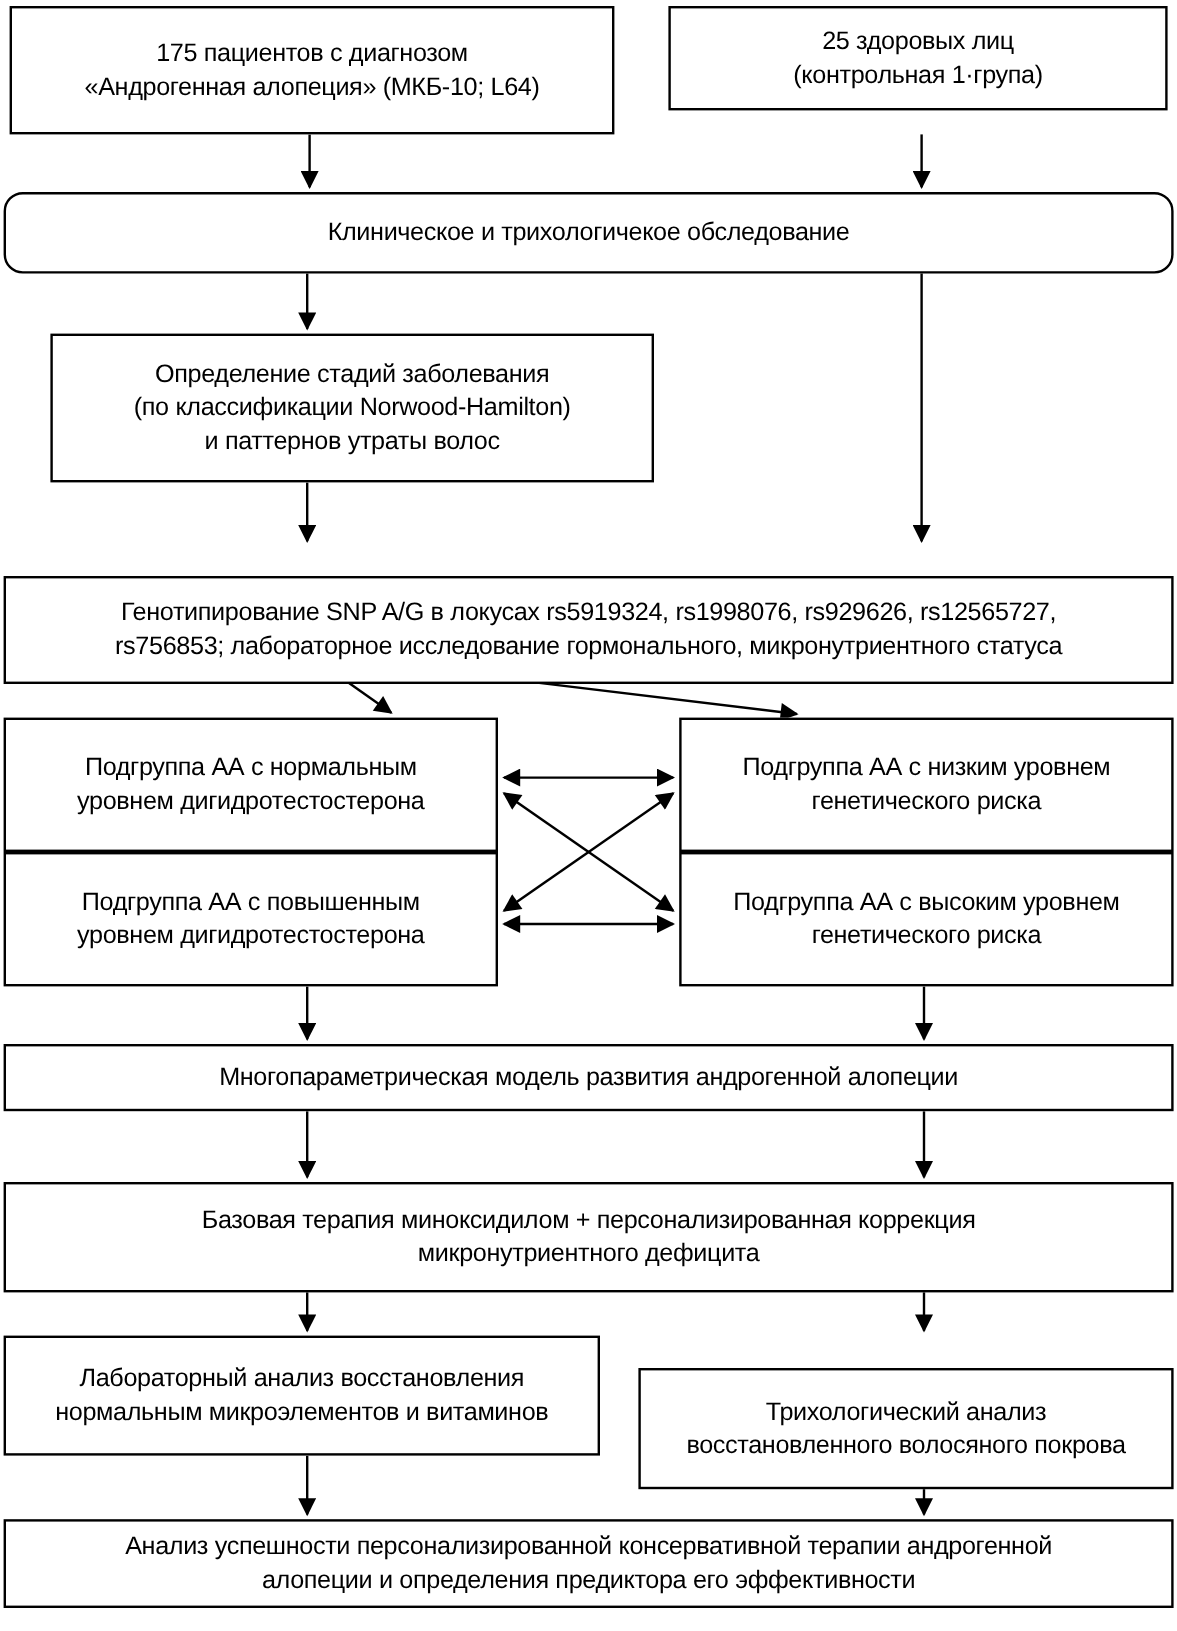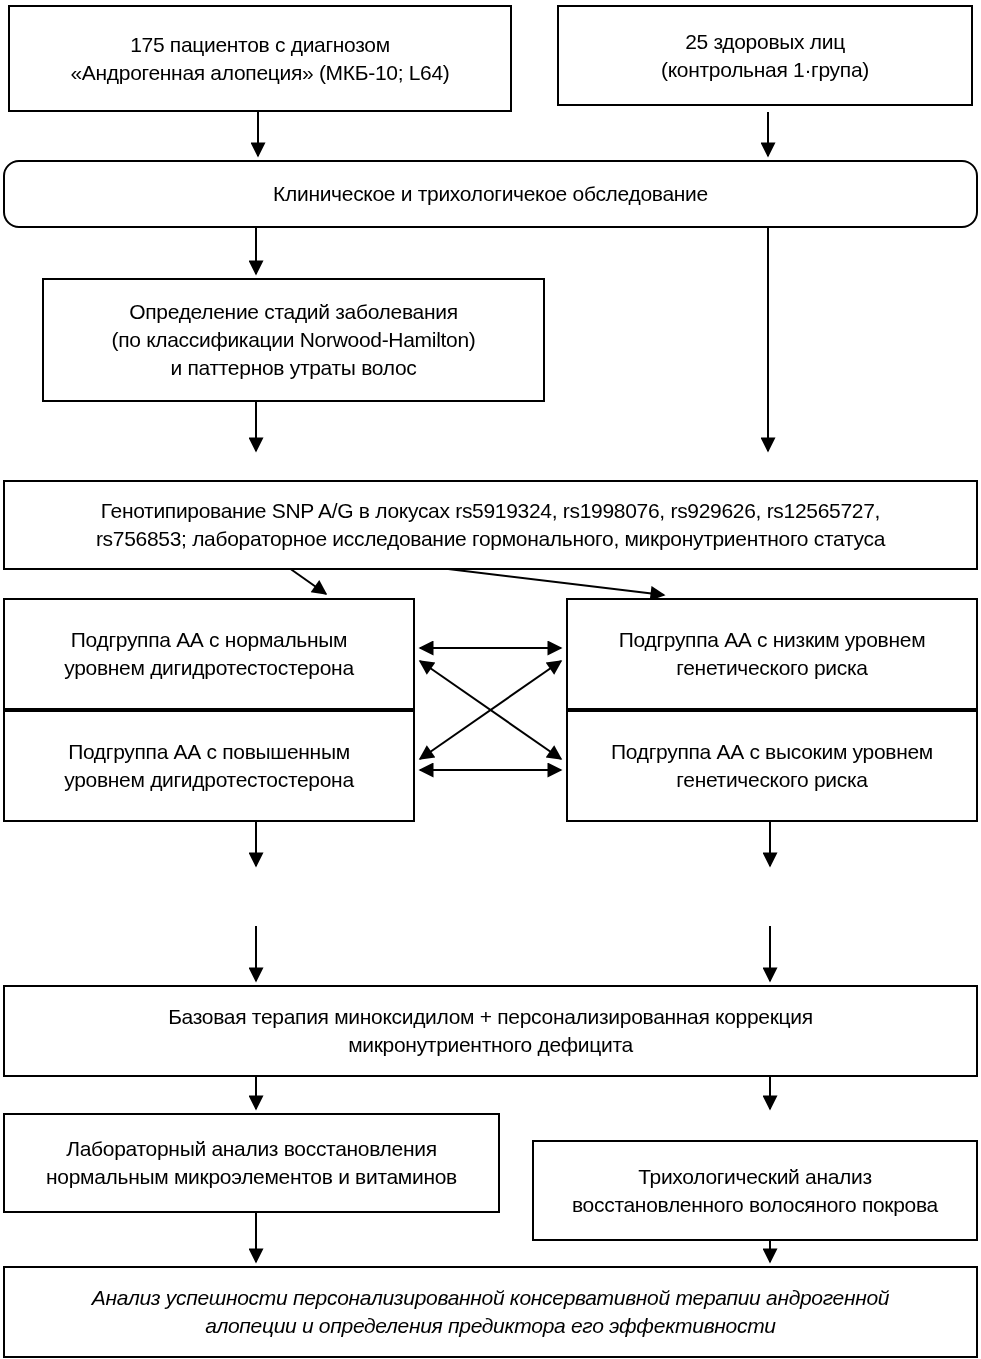--- a/index.html
+++ b/index.html
@@ -83,21 +83,21 @@
 
     <line class="arrow" x1="256" y1="1213" x2="256" y2="1262" marker-end="url(#ah)"></line>
     <line class="arrow" x1="770" y1="1213" x2="770" y2="1262" marker-end="url(#ah)"></line>
   </svg>
 
   <div class="box" style="left:8px;top:5px;width:504px;height:107px;">
     <span class="box-label">175 пациентов с диагнозом
 «Андрогенная алопеция» (МКБ-10; L64)</span>
   </div>
 
-  <div class="box" style="left:557px;top:5px;width:416px;height:101px;">
+  <div class="box" style="left:557px;top:5px;width:416px;height:87px;">
     <span class="box-label">25 здоровых лиц
 (контрольная 1·група)</span>
   </div>
 
   <div class="box" style="left:3px;top:160px;width:975px;height:68px;border-radius:16px;">
     <span class="box-label">Клиническое и трихологичекое обследование</span>
   </div>
 
   <div class="box" style="left:42px;top:278px;width:503px;height:124px;align-items:center;">
     <span class="box-label">Определение стадий заболевания
@@ -123,34 +123,37 @@
   <div class="box" style="left:566px;top:598px;width:412px;height:112px;">
     <span class="box-label">Подгруппа АА с низким уровнем
 генетического риска</span>
   </div>
 
   <div class="box" style="left:566px;top:710px;width:412px;height:112px;">
     <span class="box-label">Подгруппа АА с высоким уровнем
 генетического риска</span>
   </div>
 
+  <div class="box" style="left:3px;top:870px;width:975px;height:56px;">
+    <span class="box-label">Многопараметрическая модель развития андрогенной алопеции</span>
+  </div>
 
   <div class="box" style="left:3px;top:985px;width:975px;height:92px;">
     <span class="box-label">Базовая терапия миноксидилом + персонализированная коррекция
 микронутриентного дефицита</span>
   </div>
 
   <div class="box" style="left:3px;top:1113px;width:497px;height:100px;">
     <span class="box-label">Лабораторный анализ восстановления
 нормальным микроэлементов и витаминов</span>
   </div>
 
   <div class="box" style="left:532px;top:1140px;width:446px;height:101px;">
     <span class="box-label">Трихологический анализ
 восстановленного волосяного покрова</span>
   </div>
 
-  <div class="box" style="left:3px;top:1266px;width:975px;height:92px;font-style:italic;">
+  <div class="box" style="left:3px;top:1266px;width:975px;height:74px;">
     <span class="box-label">Анализ успешности персонализированной консервативной терапии андрогенной
 алопеции и определения предиктора его эффективности</span>
   </div>
 
 </div>
 
 </body></html>

